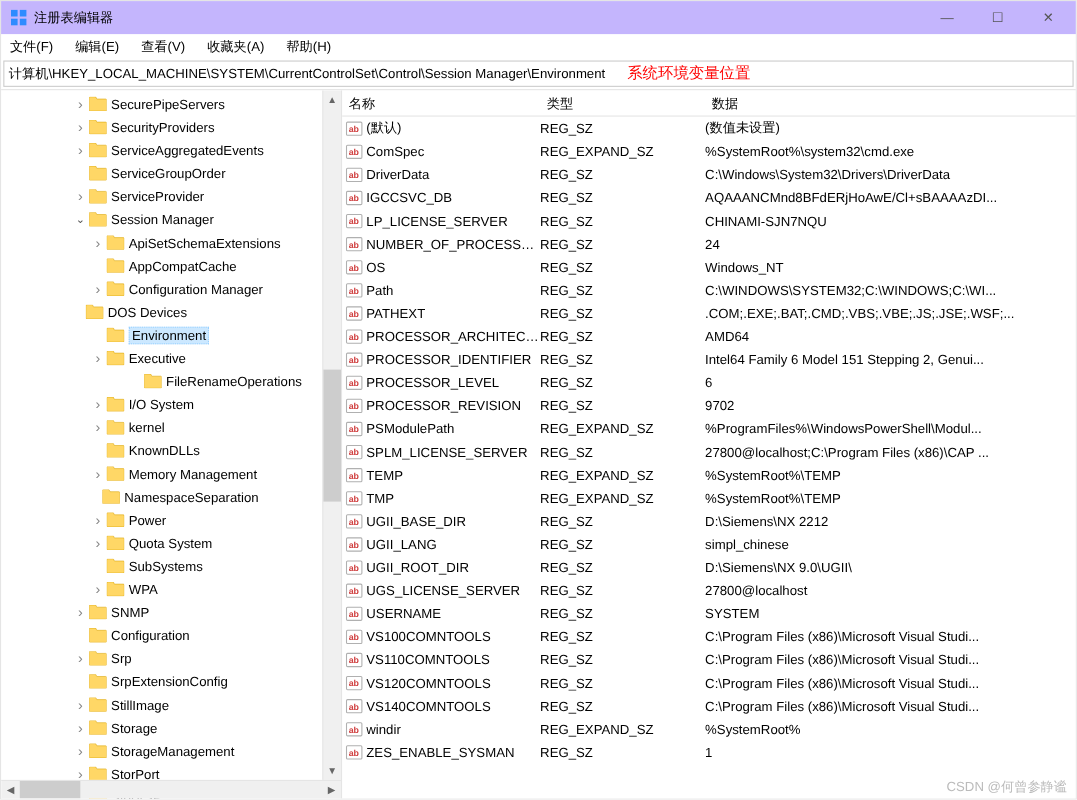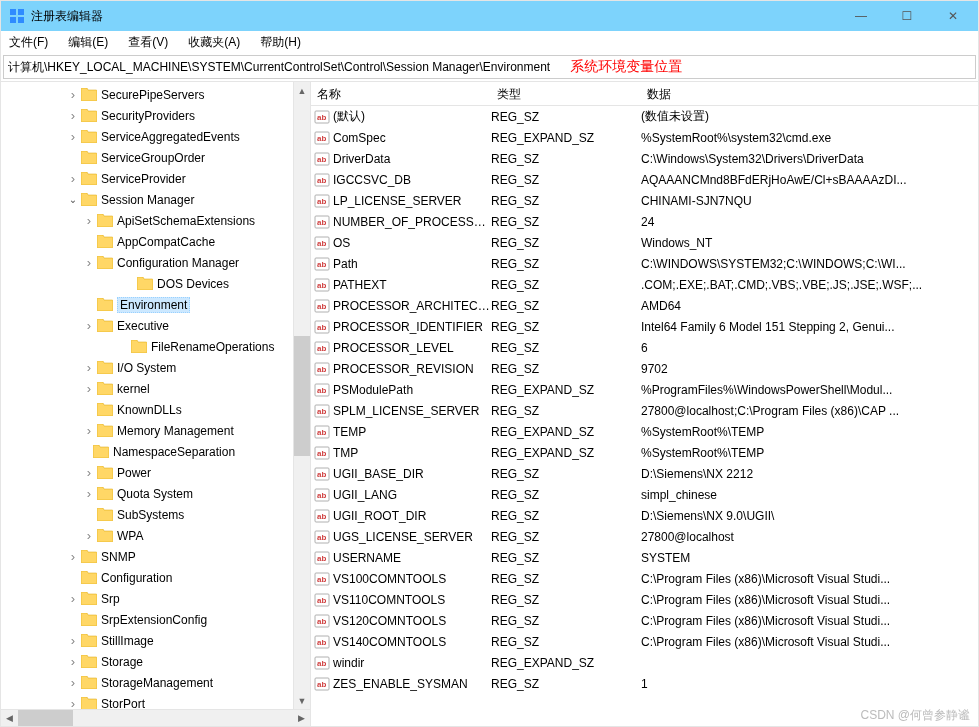--- a/index.html
+++ b/index.html
@@ -1,18 +1,18 @@
 <!DOCTYPE html>
 <html><head>
 <meta charset="utf-8">
 <style>
 * { box-sizing: border-box; margin: 0; padding: 0; }
 body { font-family: "Microsoft YaHei", "Segoe UI", sans-serif; font-size: 12px; color: #000; background: #fff; overflow: hidden; }
 .window { width: 979px; height: 727px; border: 1px solid #e5e5e5; display: flex; flex-direction: column; }
-.titlebar { height: 30px; display: flex; align-items: center; padding: 0 2px; background: #7dd3fc; }
+.titlebar { height: 30px; display: flex; align-items: center; padding: 0 2px; background: #c4b5fd; }
 .titlebar .app-icon { width: 16px; height: 16px; margin: 0 6px; }
 .titlebar .title { flex: 1; font-size: 12px; }
 .titlebar .win-btns { display: flex; }
 .titlebar .win-btn { width: 46px; height: 30px; display: flex; align-items: center; justify-content: center; font-size: 12px; color: #555; cursor: pointer; }
 .menubar { height: 22px; display: flex; align-items: center; padding: 0 4px; gap: 12px; font-size: 12px; }
 .menubar .menu-item { cursor: pointer; padding: 2px 4px; }
 .addressbar { height: 24px; border: 1px solid #ccc; margin: 2px; display: flex; align-items: center; padding: 0 4px; font-size: 12px; }
 .addressbar .path { color: #000; white-space: nowrap; }
 .addressbar .note { color: #ff0000; margin-left: 20px; font-size: 14px; }
 .content { flex: 1; display: flex; overflow: hidden; border-top: 1px solid #e5e5e5; position: relative; }
@@ -162,21 +162,21 @@
           </div>
           <div class="tree-row" style="padding-left: 80px;">
             <span class="chev" style="font-size: 13px;">›</span>
             <span class="folder">
               <svg class="folder-svg" viewBox="0 0 16 13">
                 <path d="M0 2 L0 12 Q0 13 1 13 L15 13 Q16 13 16 12 L16 3 Q16 2 15 2 L7 2 L6 0 L1 0 Q0 0 0 1 Z" fill="#ffd766" stroke="#d9a300" stroke-width="0.5"></path>
               </svg>
             </span>
             <span class="label">Configuration Manager</span>
           </div>
-          <div class="tree-row" style="padding-left: 120px;">
+          <div class="tree-row" style="padding-left: 61px;">
             <span class="chev"></span>
             <span class="folder">
               <svg class="folder-svg" viewBox="0 0 16 13">
                 <path d="M0 2 L0 12 Q0 13 1 13 L15 13 Q16 13 16 12 L16 3 Q16 2 15 2 L7 2 L6 0 L1 0 Q0 0 0 1 Z" fill="#ffd766" stroke="#d9a300" stroke-width="0.5"></path>
               </svg>
             </span>
             <span class="label">DOS Devices</span>
           </div>
           <div class="tree-row selected" style="padding-left: 80px;">
             <span class="chev"></span>
@@ -679,20 +679,21 @@
           </div>
           <div class="list-row">
             <span class="icon">
               <svg class="reg-icon" viewBox="0 0 16 16">
                 <rect x="1" y="2" width="14" height="12" rx="1" fill="#fff" stroke="#b0b0b0"></rect>
                 <text x="3" y="11" font-size="8" fill="#d04040" font-weight="bold">ab</text>
               </svg>
             </span>
             <span class="c-name">windir</span>
             <span class="c-type">REG_EXPAND_SZ</span>
+            <span class="c-data">%SystemRoot%</span>
           </div>
           <div class="list-row">
             <span class="icon">
               <svg class="reg-icon" viewBox="0 0 16 16">
                 <rect x="1" y="2" width="14" height="12" rx="1" fill="#fff" stroke="#b0b0b0"></rect>
                 <text x="3" y="11" font-size="8" fill="#d04040" font-weight="bold">ab</text>
               </svg>
             </span>
             <span class="c-name">ZES_ENABLE_SYSMAN</span>
             <span class="c-type">REG_SZ</span>

